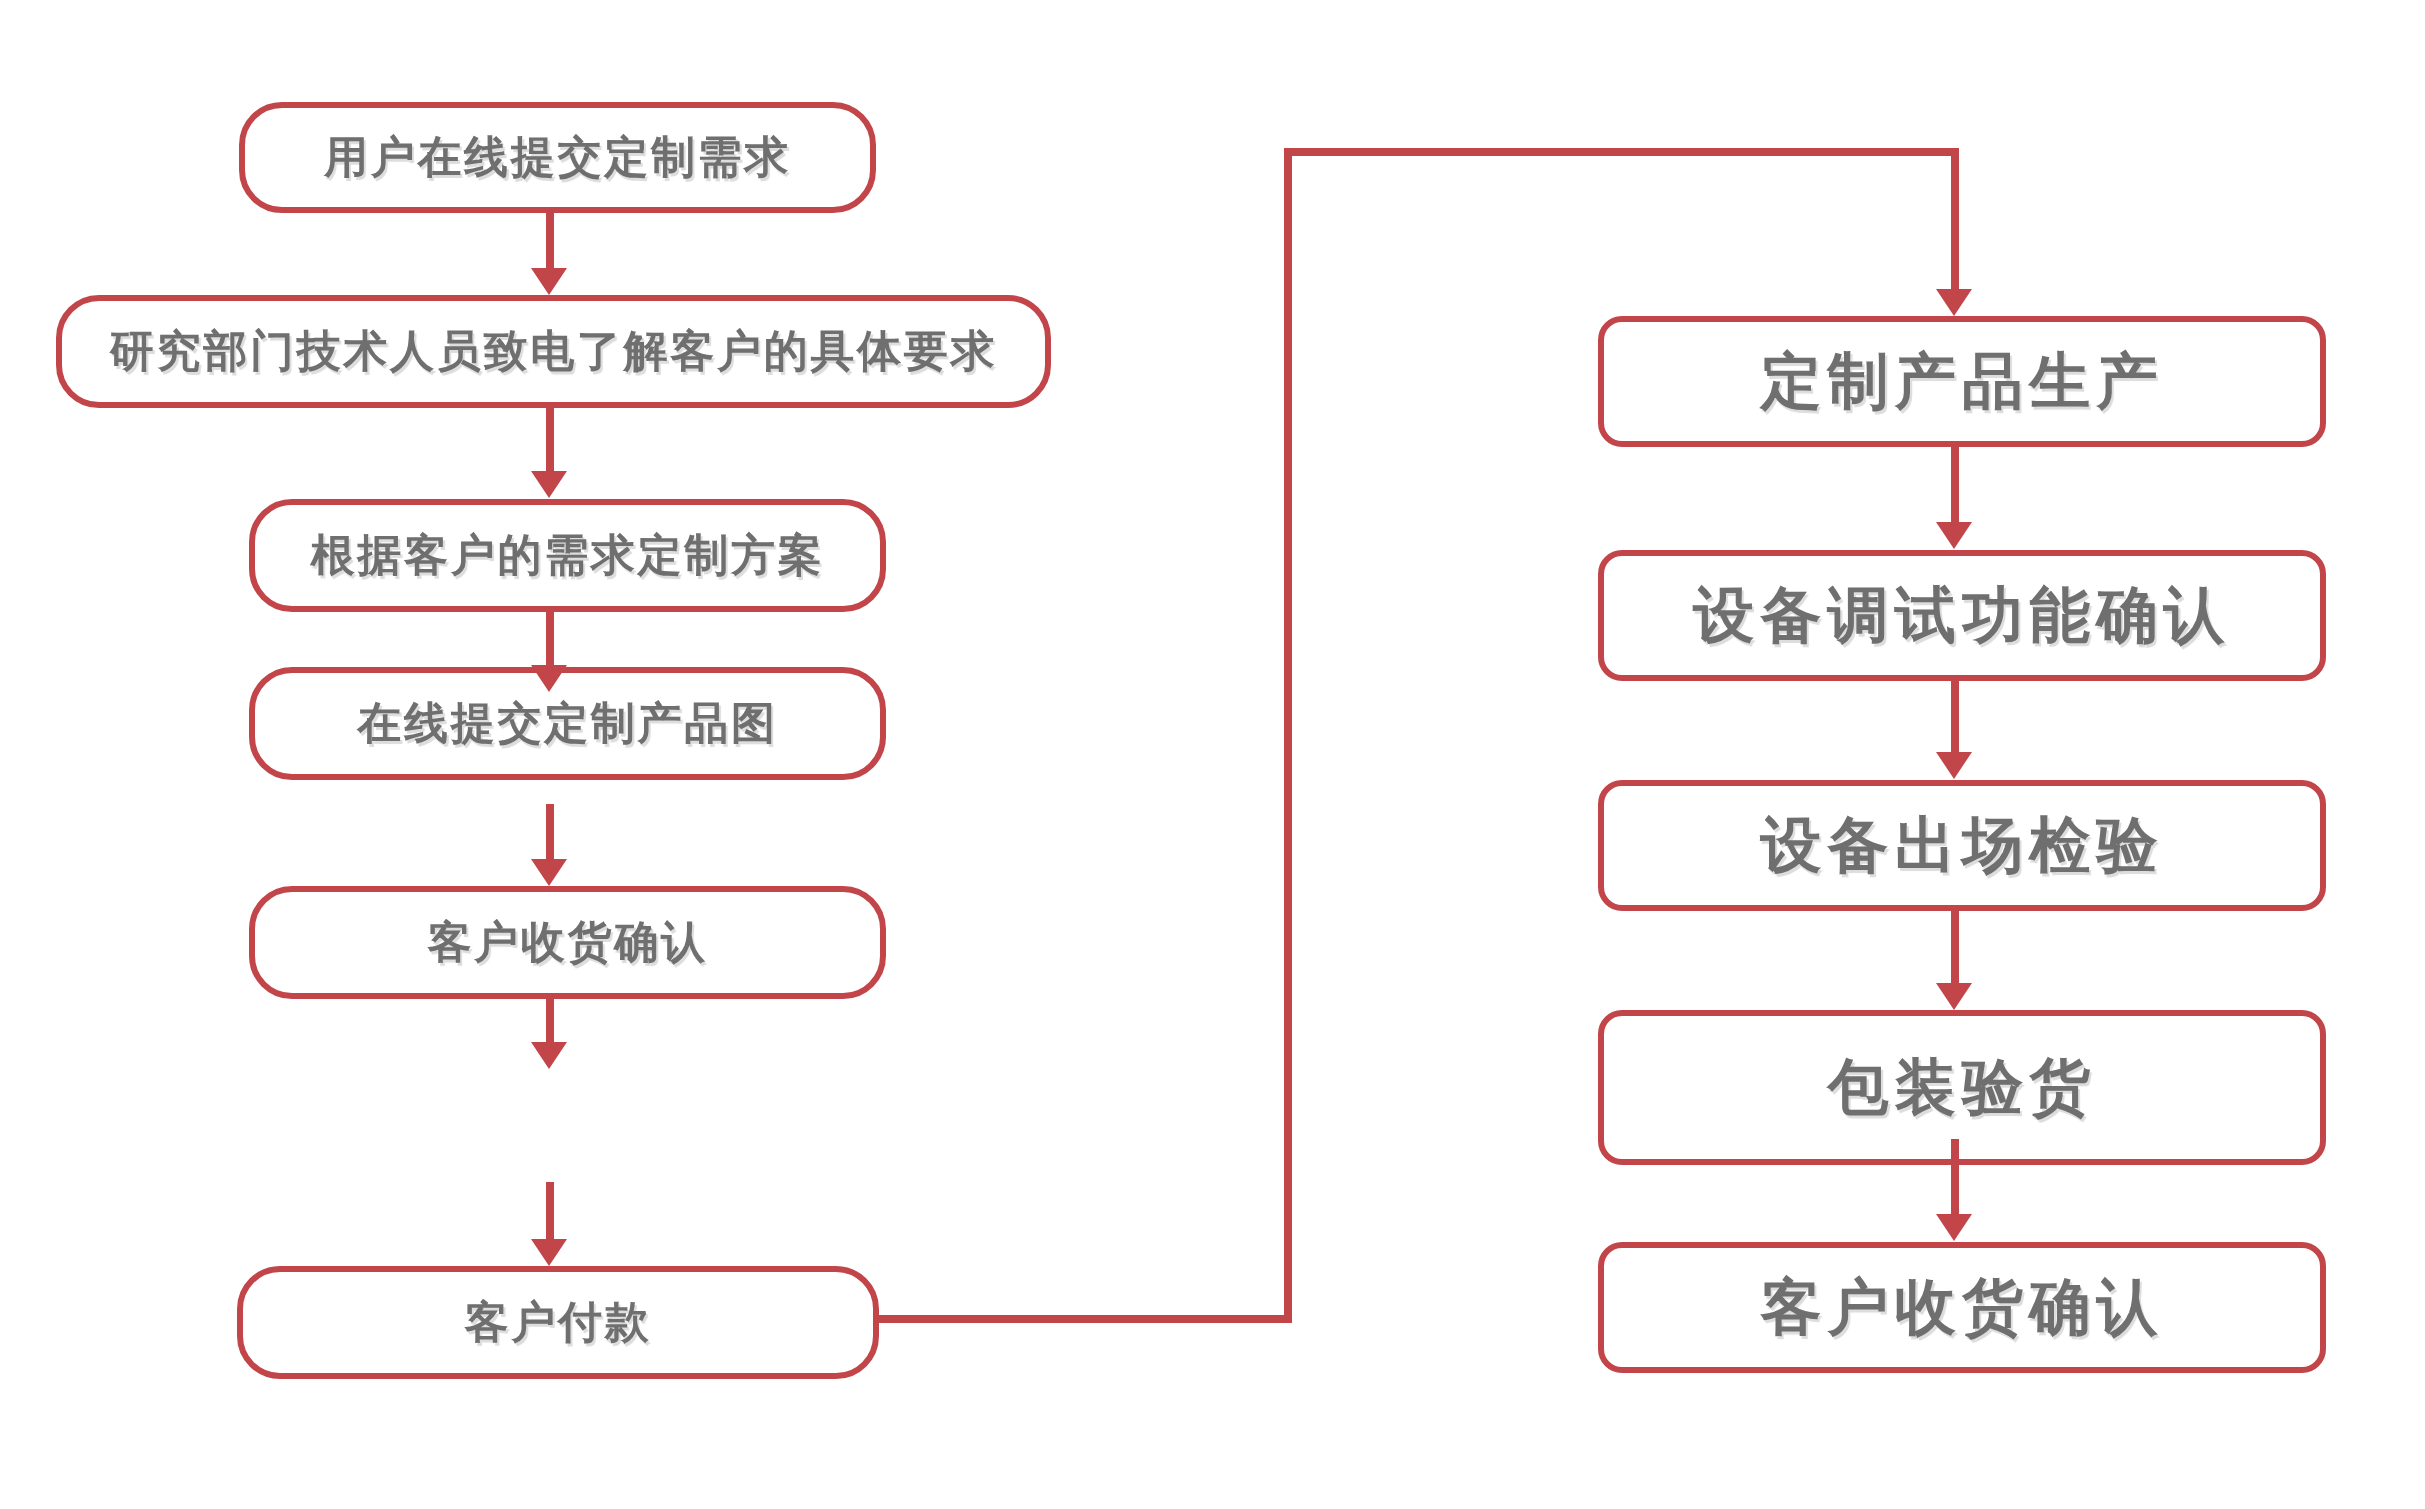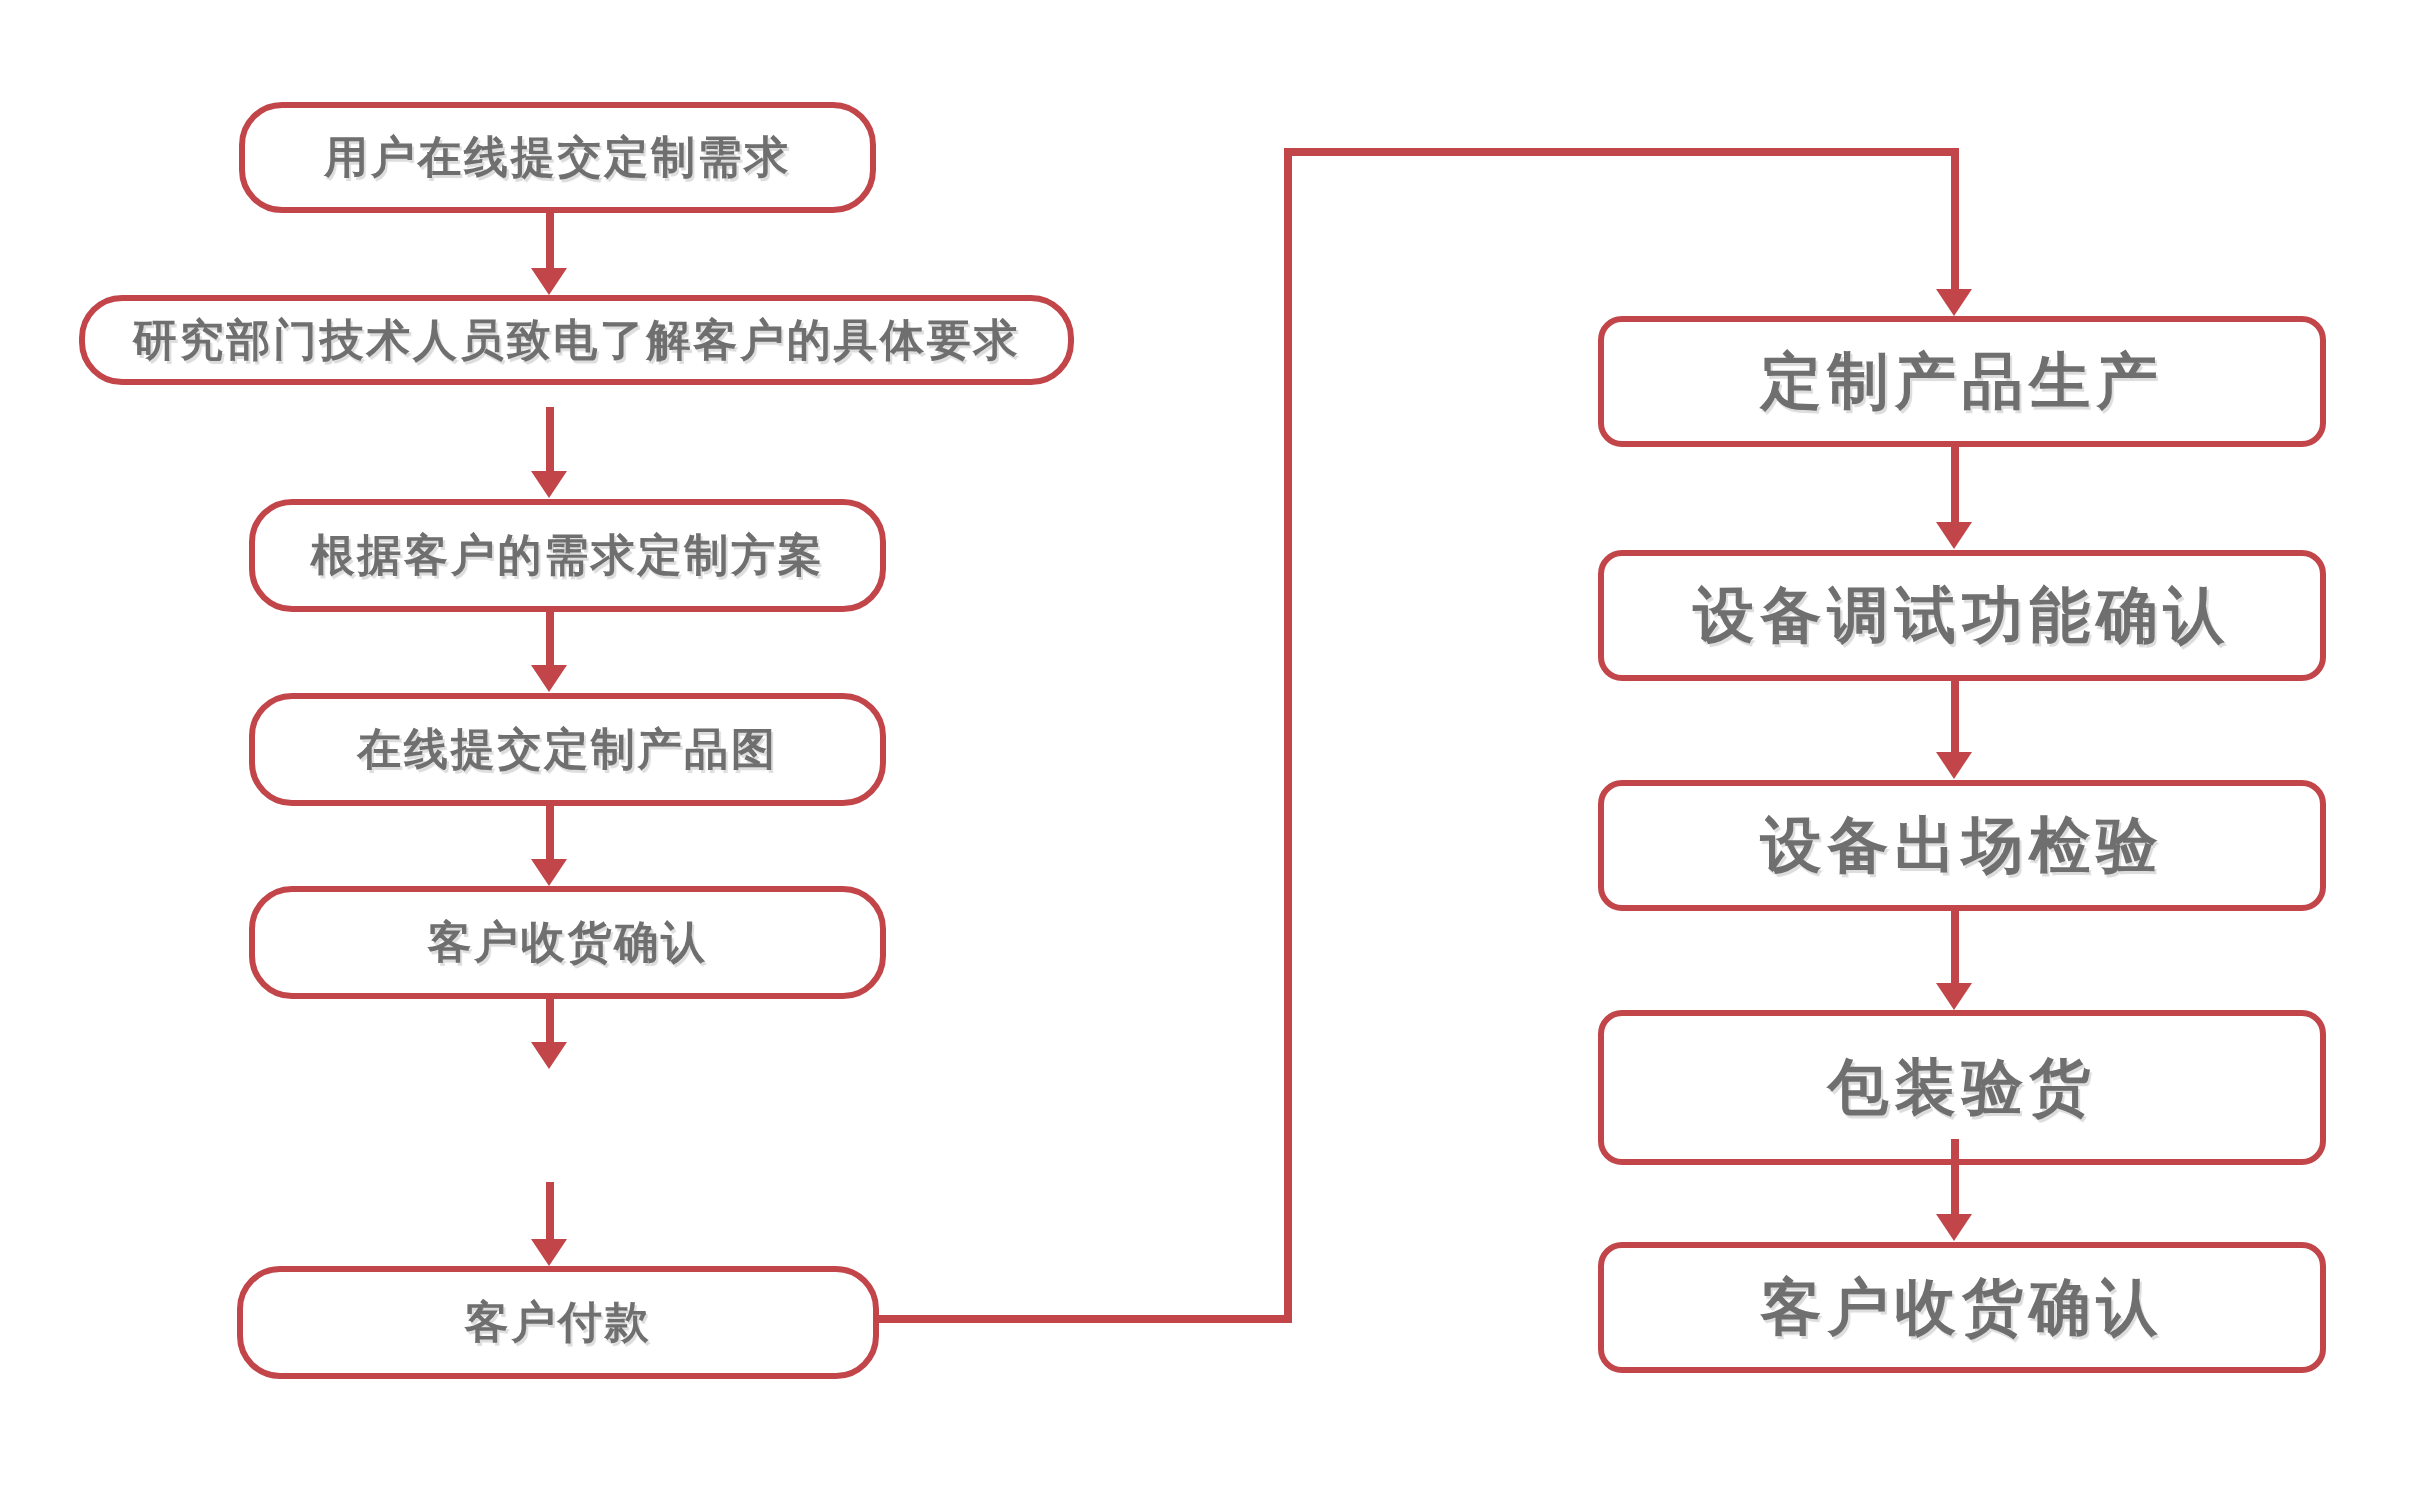--- a/index.html
+++ b/index.html
@@ -55,29 +55,29 @@
 </style>
 </head>
 <body>
 
 <div class="canvas">
 
   <div class="node left-col" style="left:239px; top:102px; width:637px; height:111px;">
     <span>用户在线提交定制需求</span>
   </div>
 
-  <div class="node left-col" style="left:79px; top:295px; width:995px; height:90px;">
+  <div class="node left-col" style="left:56px; top:295px; width:995px; height:113px;">
     <span>研究部门技术人员致电了解客户的具体要求</span>
   </div>
 
   <div class="node left-col" style="left:249px; top:499px; width:637px; height:113px;">
     <span>根据客户的需求定制方案</span>
   </div>
 
-  <div class="node left-col" style="left:249px; top:693px; width:637px; height:113px;">
+  <div class="node left-col" style="left:249px; top:667px; width:637px; height:113px;">
     <span>在线提交定制产品图</span>
   </div>
 
   <div class="node left-col" style="left:249px; top:886px; width:637px; height:113px;">
     <span>客户收货确认</span>
   </div>
 
 
   <div class="node left-col" style="left:237px; top:1266px; width:642px; height:113px;">
     <span>客户付款</span>

